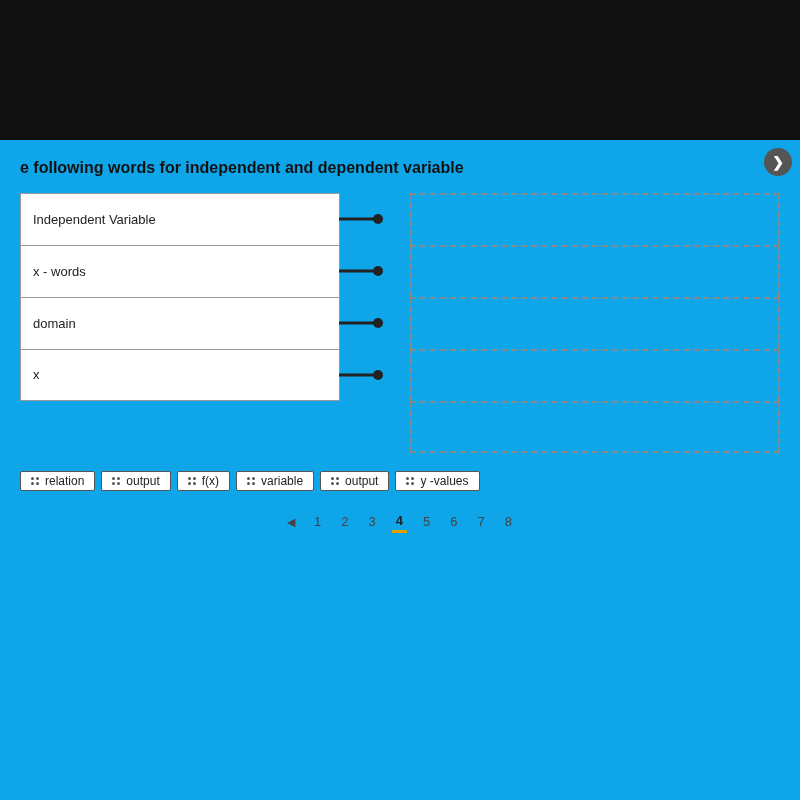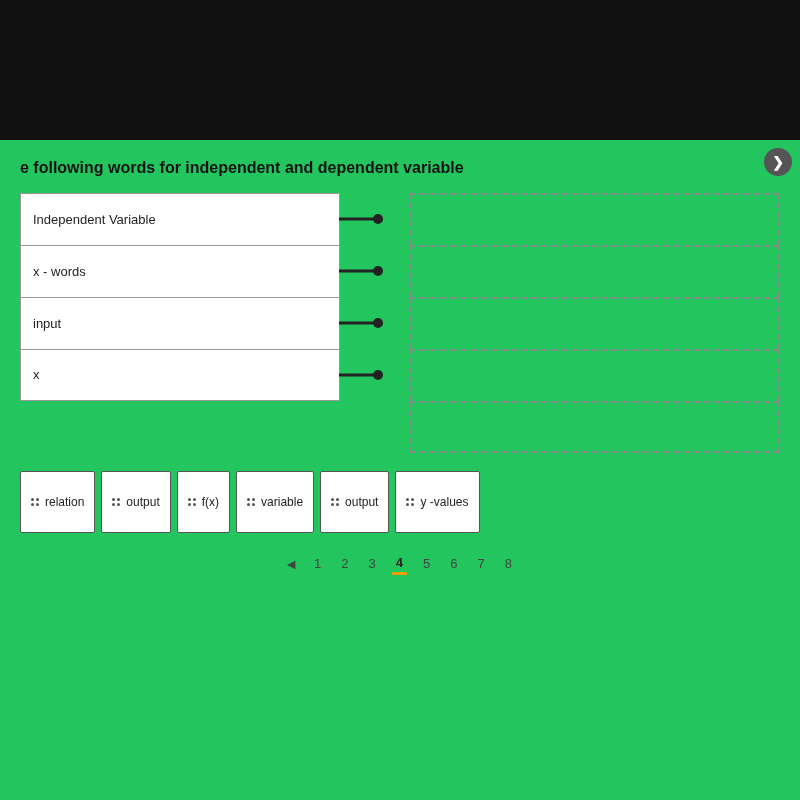--- a/index.html
+++ b/index.html
@@ -22,21 +22,21 @@
 
     
     .top-black {
       width: 100%;
       height: 140px;
       background-color: #111;
     }
 
     
     .content-area {
-      background-color: #22c55e;
+      background-color: #0ea5e9;
       position: absolute;
       top: 140px;
       left: 0;
       right: 0;
       bottom: 0;
       padding: 18px 20px 20px 20px;
     }
 
     
     .nav-arrow {
@@ -157,21 +157,21 @@
       margin-top: 10px;
       margin-bottom: 20px;
     }
 
     .chip {
       display: flex;
       align-items: center;
       gap: 4px;
       border: 1.5px solid #555;
       background: white;
-      padding: 23px 10px;
+      padding: 2px 10px;
       font-size: 12px;
       color: #222;
       cursor: grab;
       border-radius: 2px;
     }
     .chip-dots {
       display: grid;
       grid-template-columns: 1fr 1fr;
       gap: 2px;
       margin-right: 2px;
@@ -234,21 +234,21 @@
       <div class="left-column">
         <div class="left-item">
           <span>Independent Variable</span>
           <div class="left-dot"></div>
         </div>
         <div class="left-item">
           <span>x - words</span>
           <div class="left-dot"></div>
         </div>
         <div class="left-item">
-          <span>input</span>
+          <span>domain</span>
           <div class="left-dot"></div>
         </div>
         <div class="left-item">
           <span>x</span>
           <div class="left-dot"></div>
         </div>
       </div>
 
       <div style="width:50px; flex-shrink:0;"></div>
 

